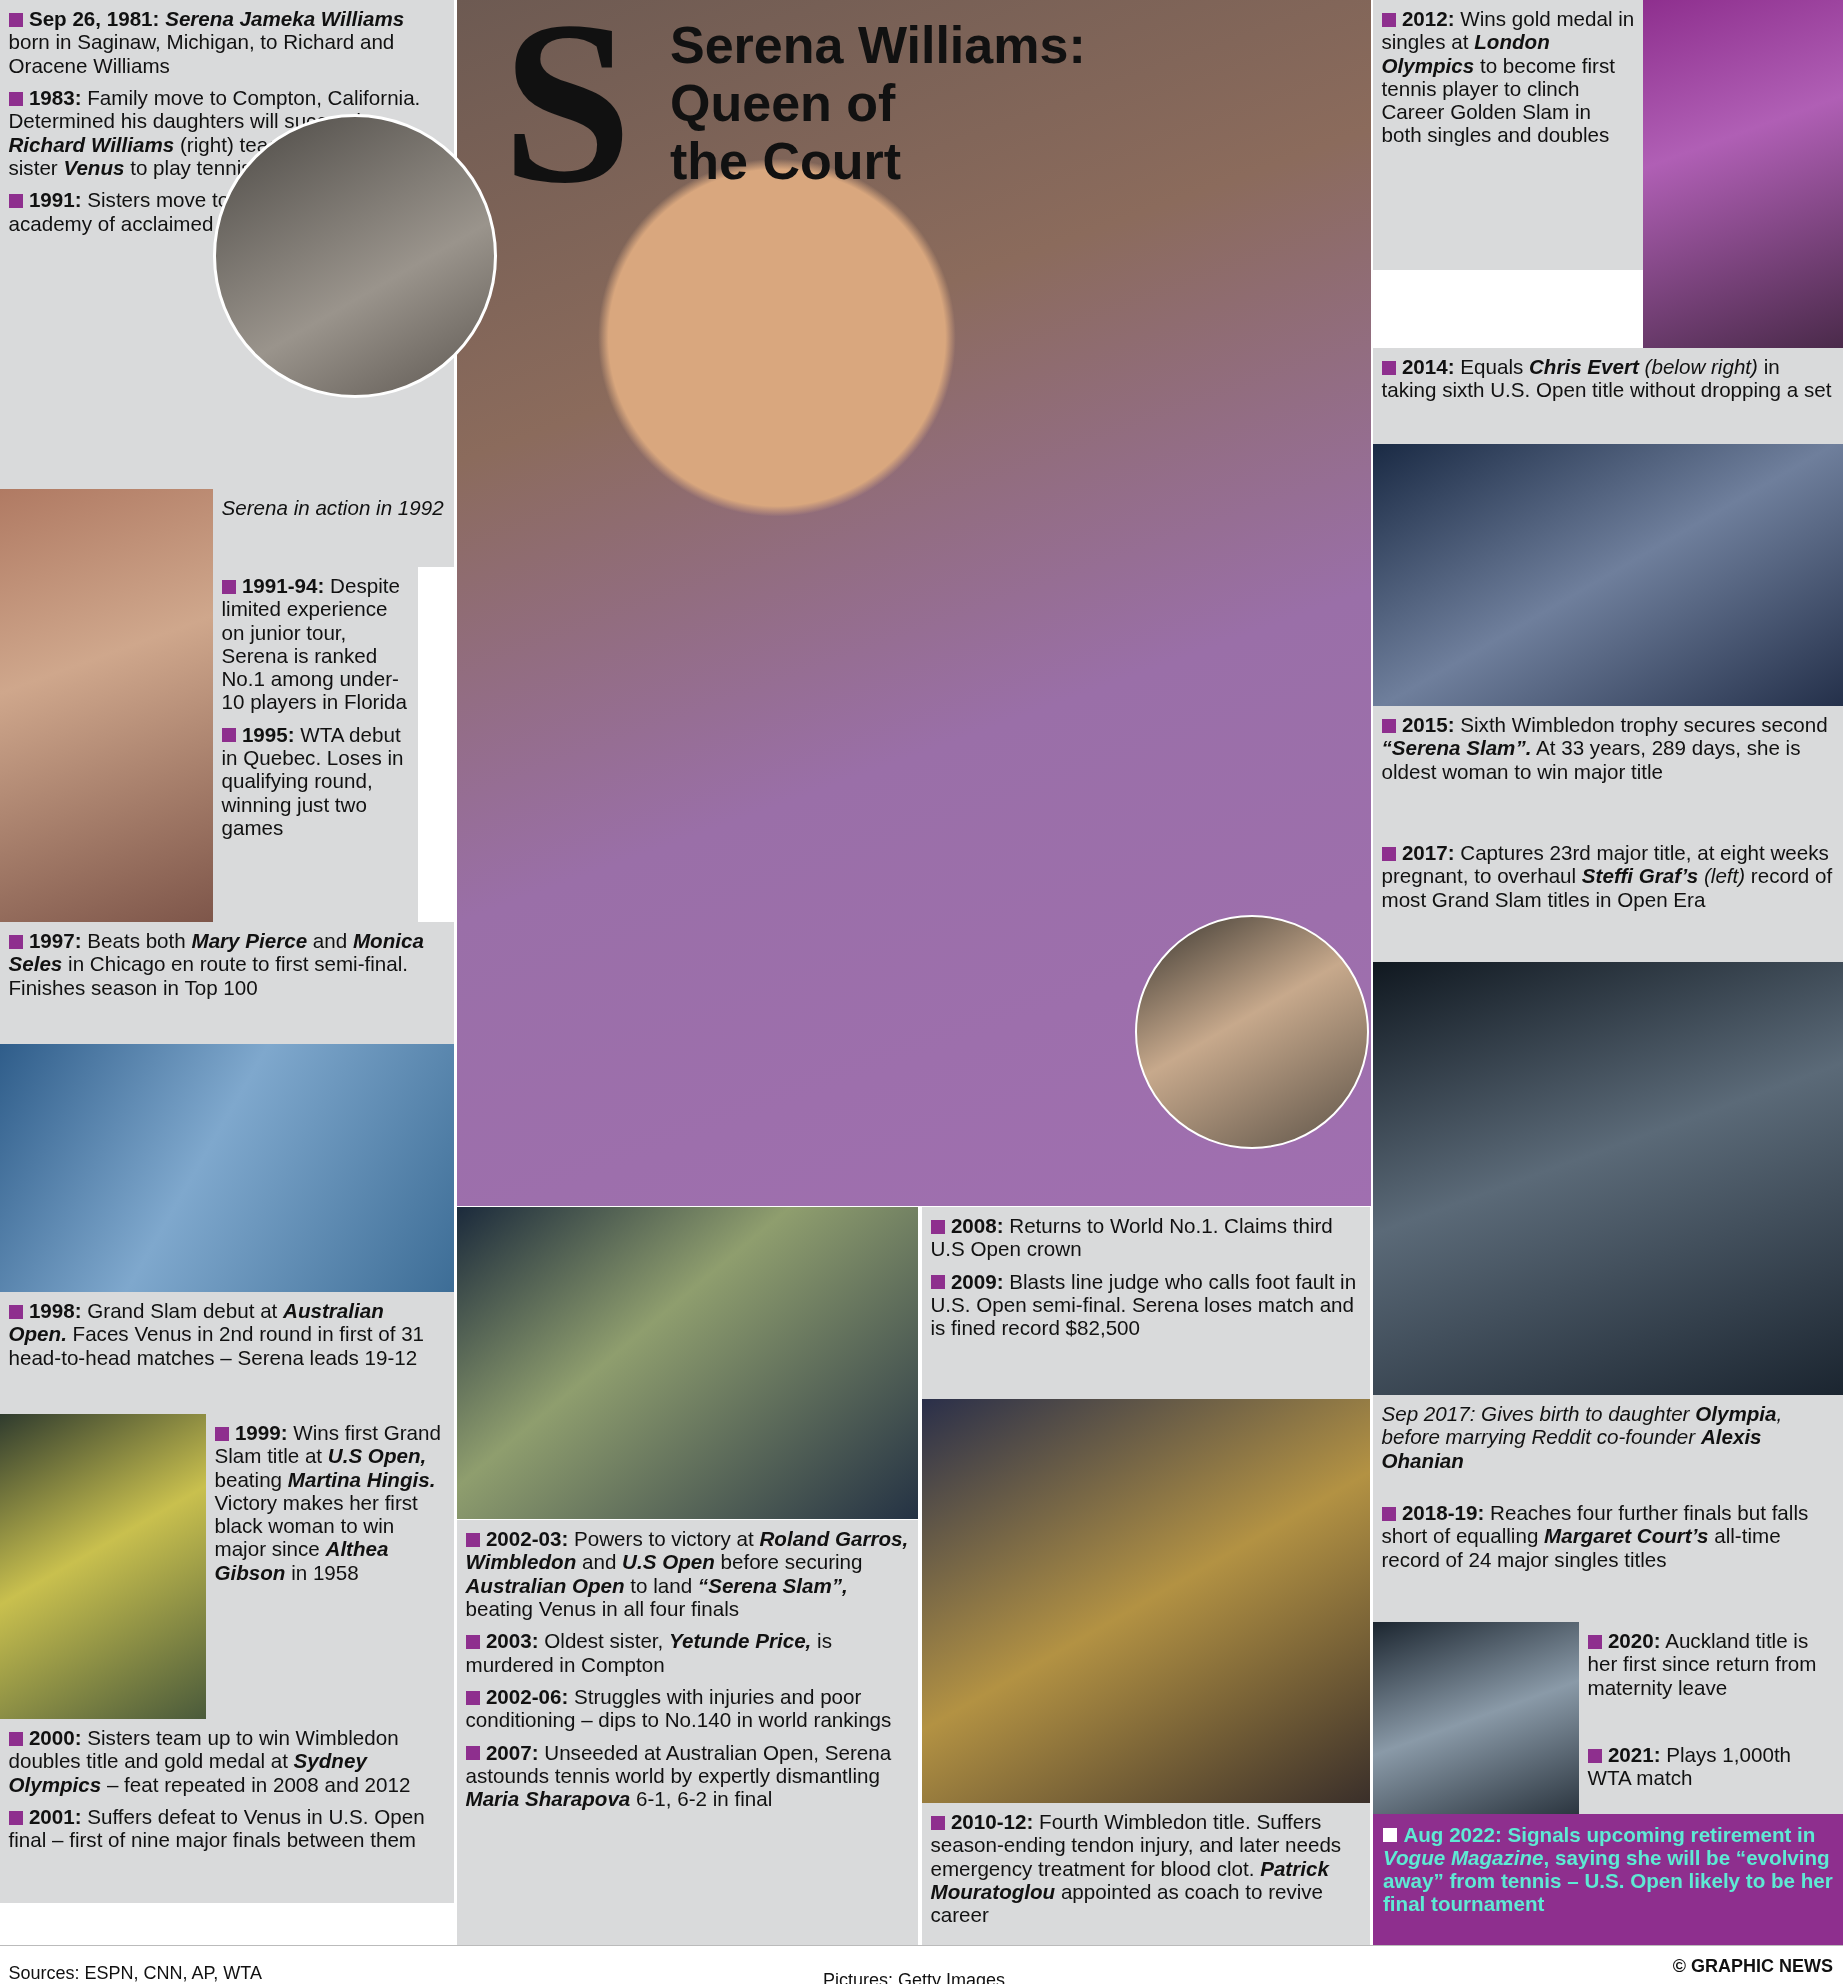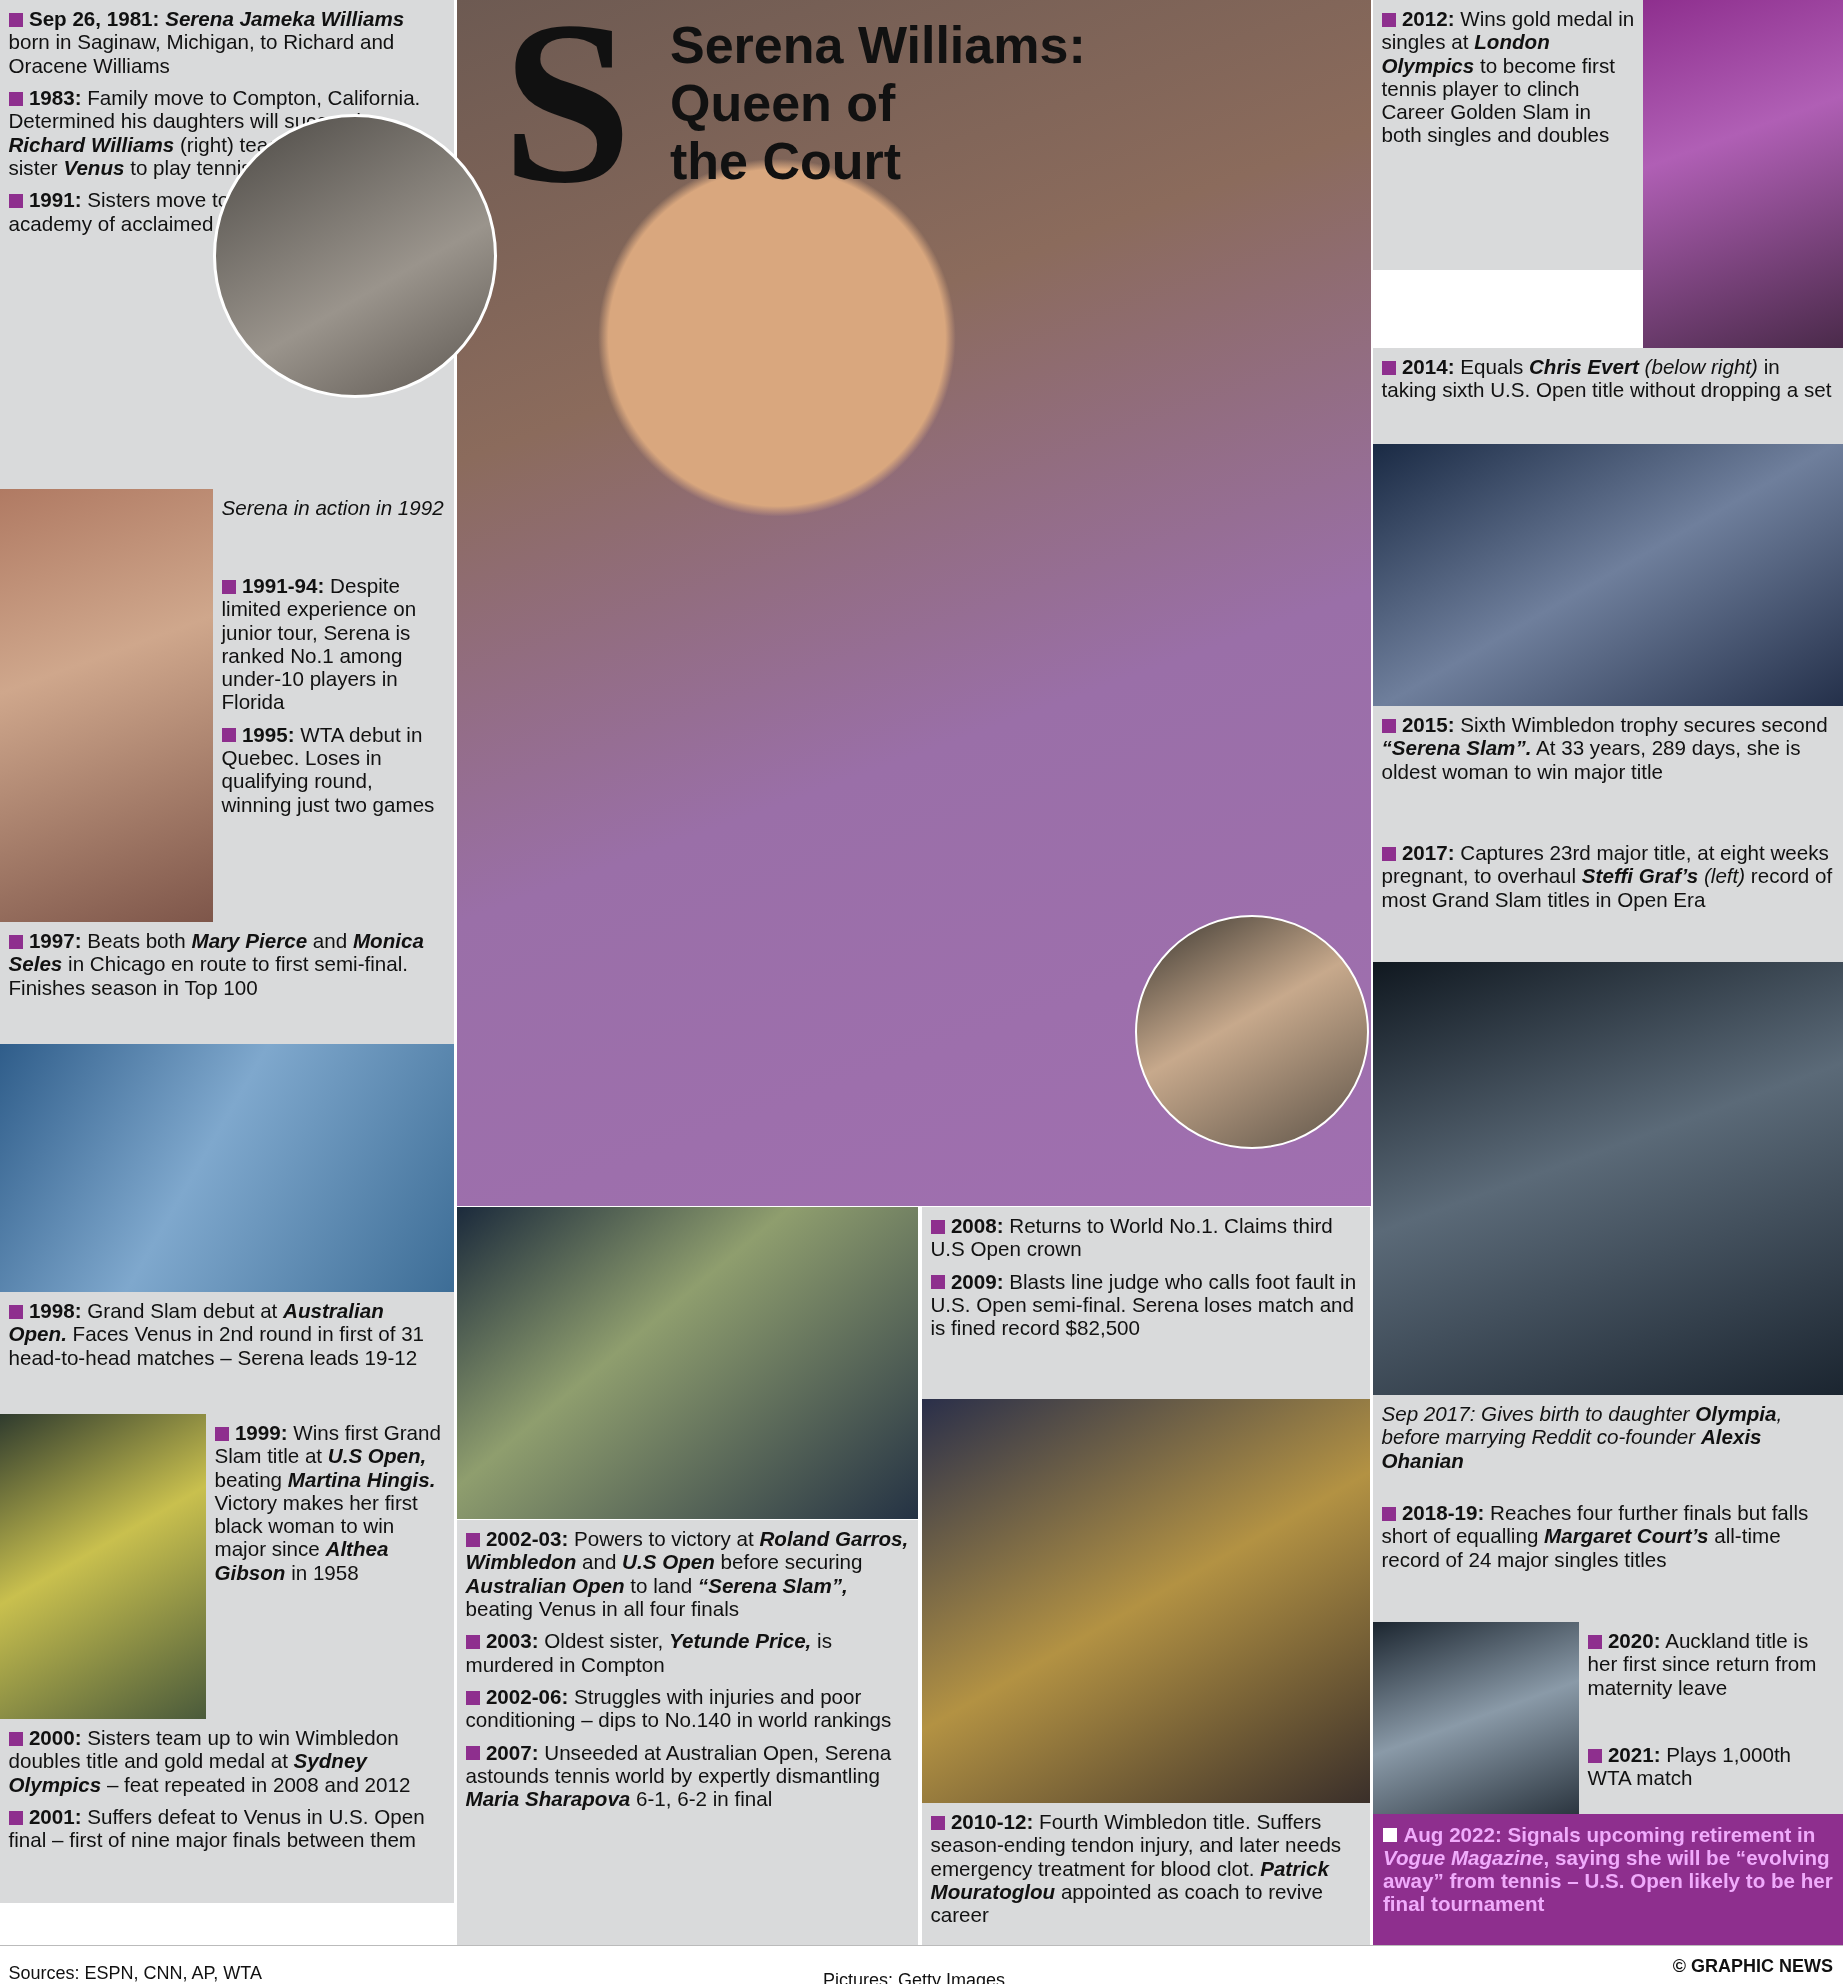--- a/index.html
+++ b/index.html
@@ -85,21 +85,21 @@
     background:#fff; border-top:0.7px solid #bbb;
     font-size:18px; color:#111;
   }
   .footer .left { position:absolute; left:8.5px; top:10px;margin-top:7px; }
   .footer .mid  { position:absolute; left:823px; top:24px; }
   .footer .right{ position:absolute; right:10px; top:10px; font-weight:bold; }
 
   .purplebox {
     background:#8e2f8e; color:#ffffff; padding:8.5px 10px;
   }
-  .purplebox .txt { color:#f0abfc; font-weight:bold; }
+  .purplebox .txt { color:#5eead4; font-weight:bold; }
   .purplebox .i { font-style:italic; }
 </style>
 </head>
 <body>
 
 <div class="page">
 
   <div class="photo ph-serena-main hero"></div>
 
   <div class="title-area" style="background:transparent;">
@@ -126,21 +126,21 @@
         <span class="bullet"></span><span class="b">1991:</span> Sisters move to Florida to join tennis academy of acclaimed coach <span class="bi">Rick Macci</span>
       </p>
       <div class="photo ph-father circle" style="position:absolute; left:213px; top:114px; width:284px; height:284px; border:3.5px solid #fff;"></div>
     </div>
 
     <div style="position:relative; height:433px;">
       <div class="photo ph-young" style="position:absolute; left:0; top:0; width:213px; height:433px;"></div>
       <div style="position:absolute; left:213px; top:0; width:241px; height:78px; background:#d9dadb; padding:7px 8.5px;">
         <p class="txt i" style="font-size:20.6px;">Serena in action in 1992</p>
       </div>
-      <div class="block" style="position:absolute; left:213px; top:78px; width:241px; height:355px;">
+      <div class="block" style="position:absolute; left:213px; top:78px; width:205px; height:355px;">
         <p class="txt">
           <span class="bullet"></span><span class="b">1991-94:</span> Despite limited experience on junior tour, Serena is ranked No.1 among under-10 players in Florida
         </p>
         <p class="txt">
           <span class="bullet"></span><span class="b">1995:</span> WTA debut in Quebec. Loses in qualifying round, winning just two games
         </p>
       </div>
     </div>
 
     <div class="block" style="height:122px;">

